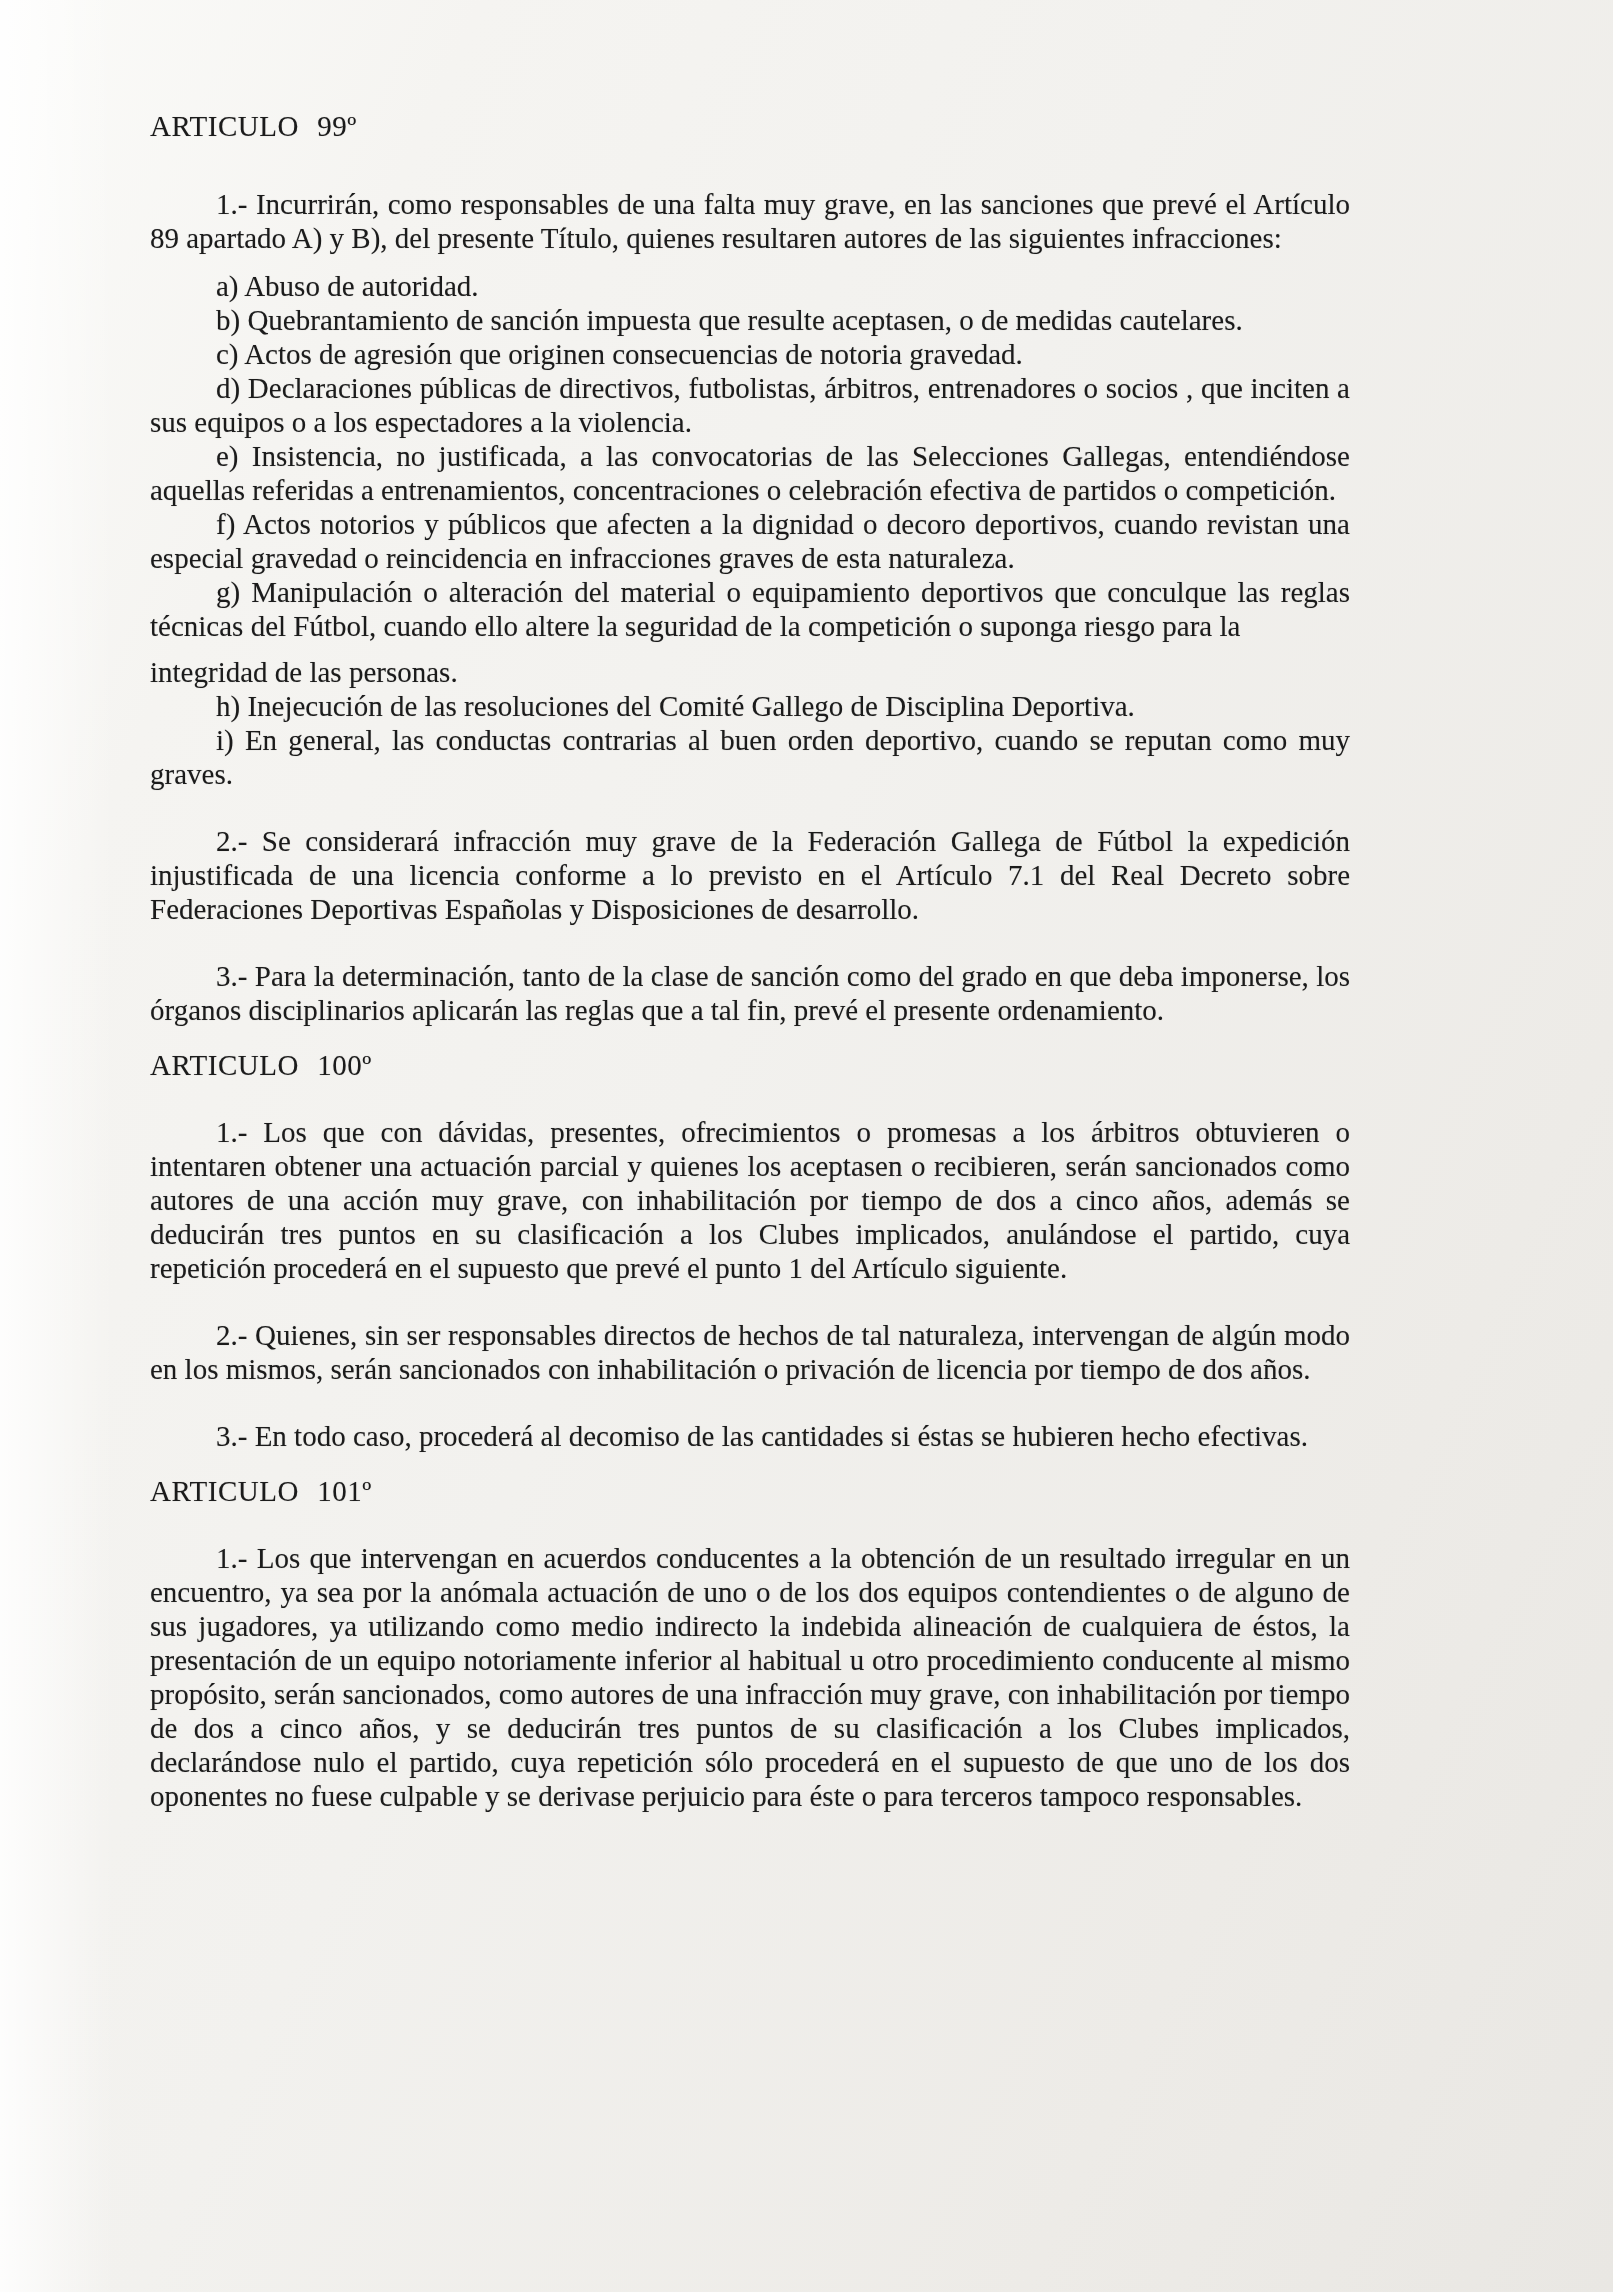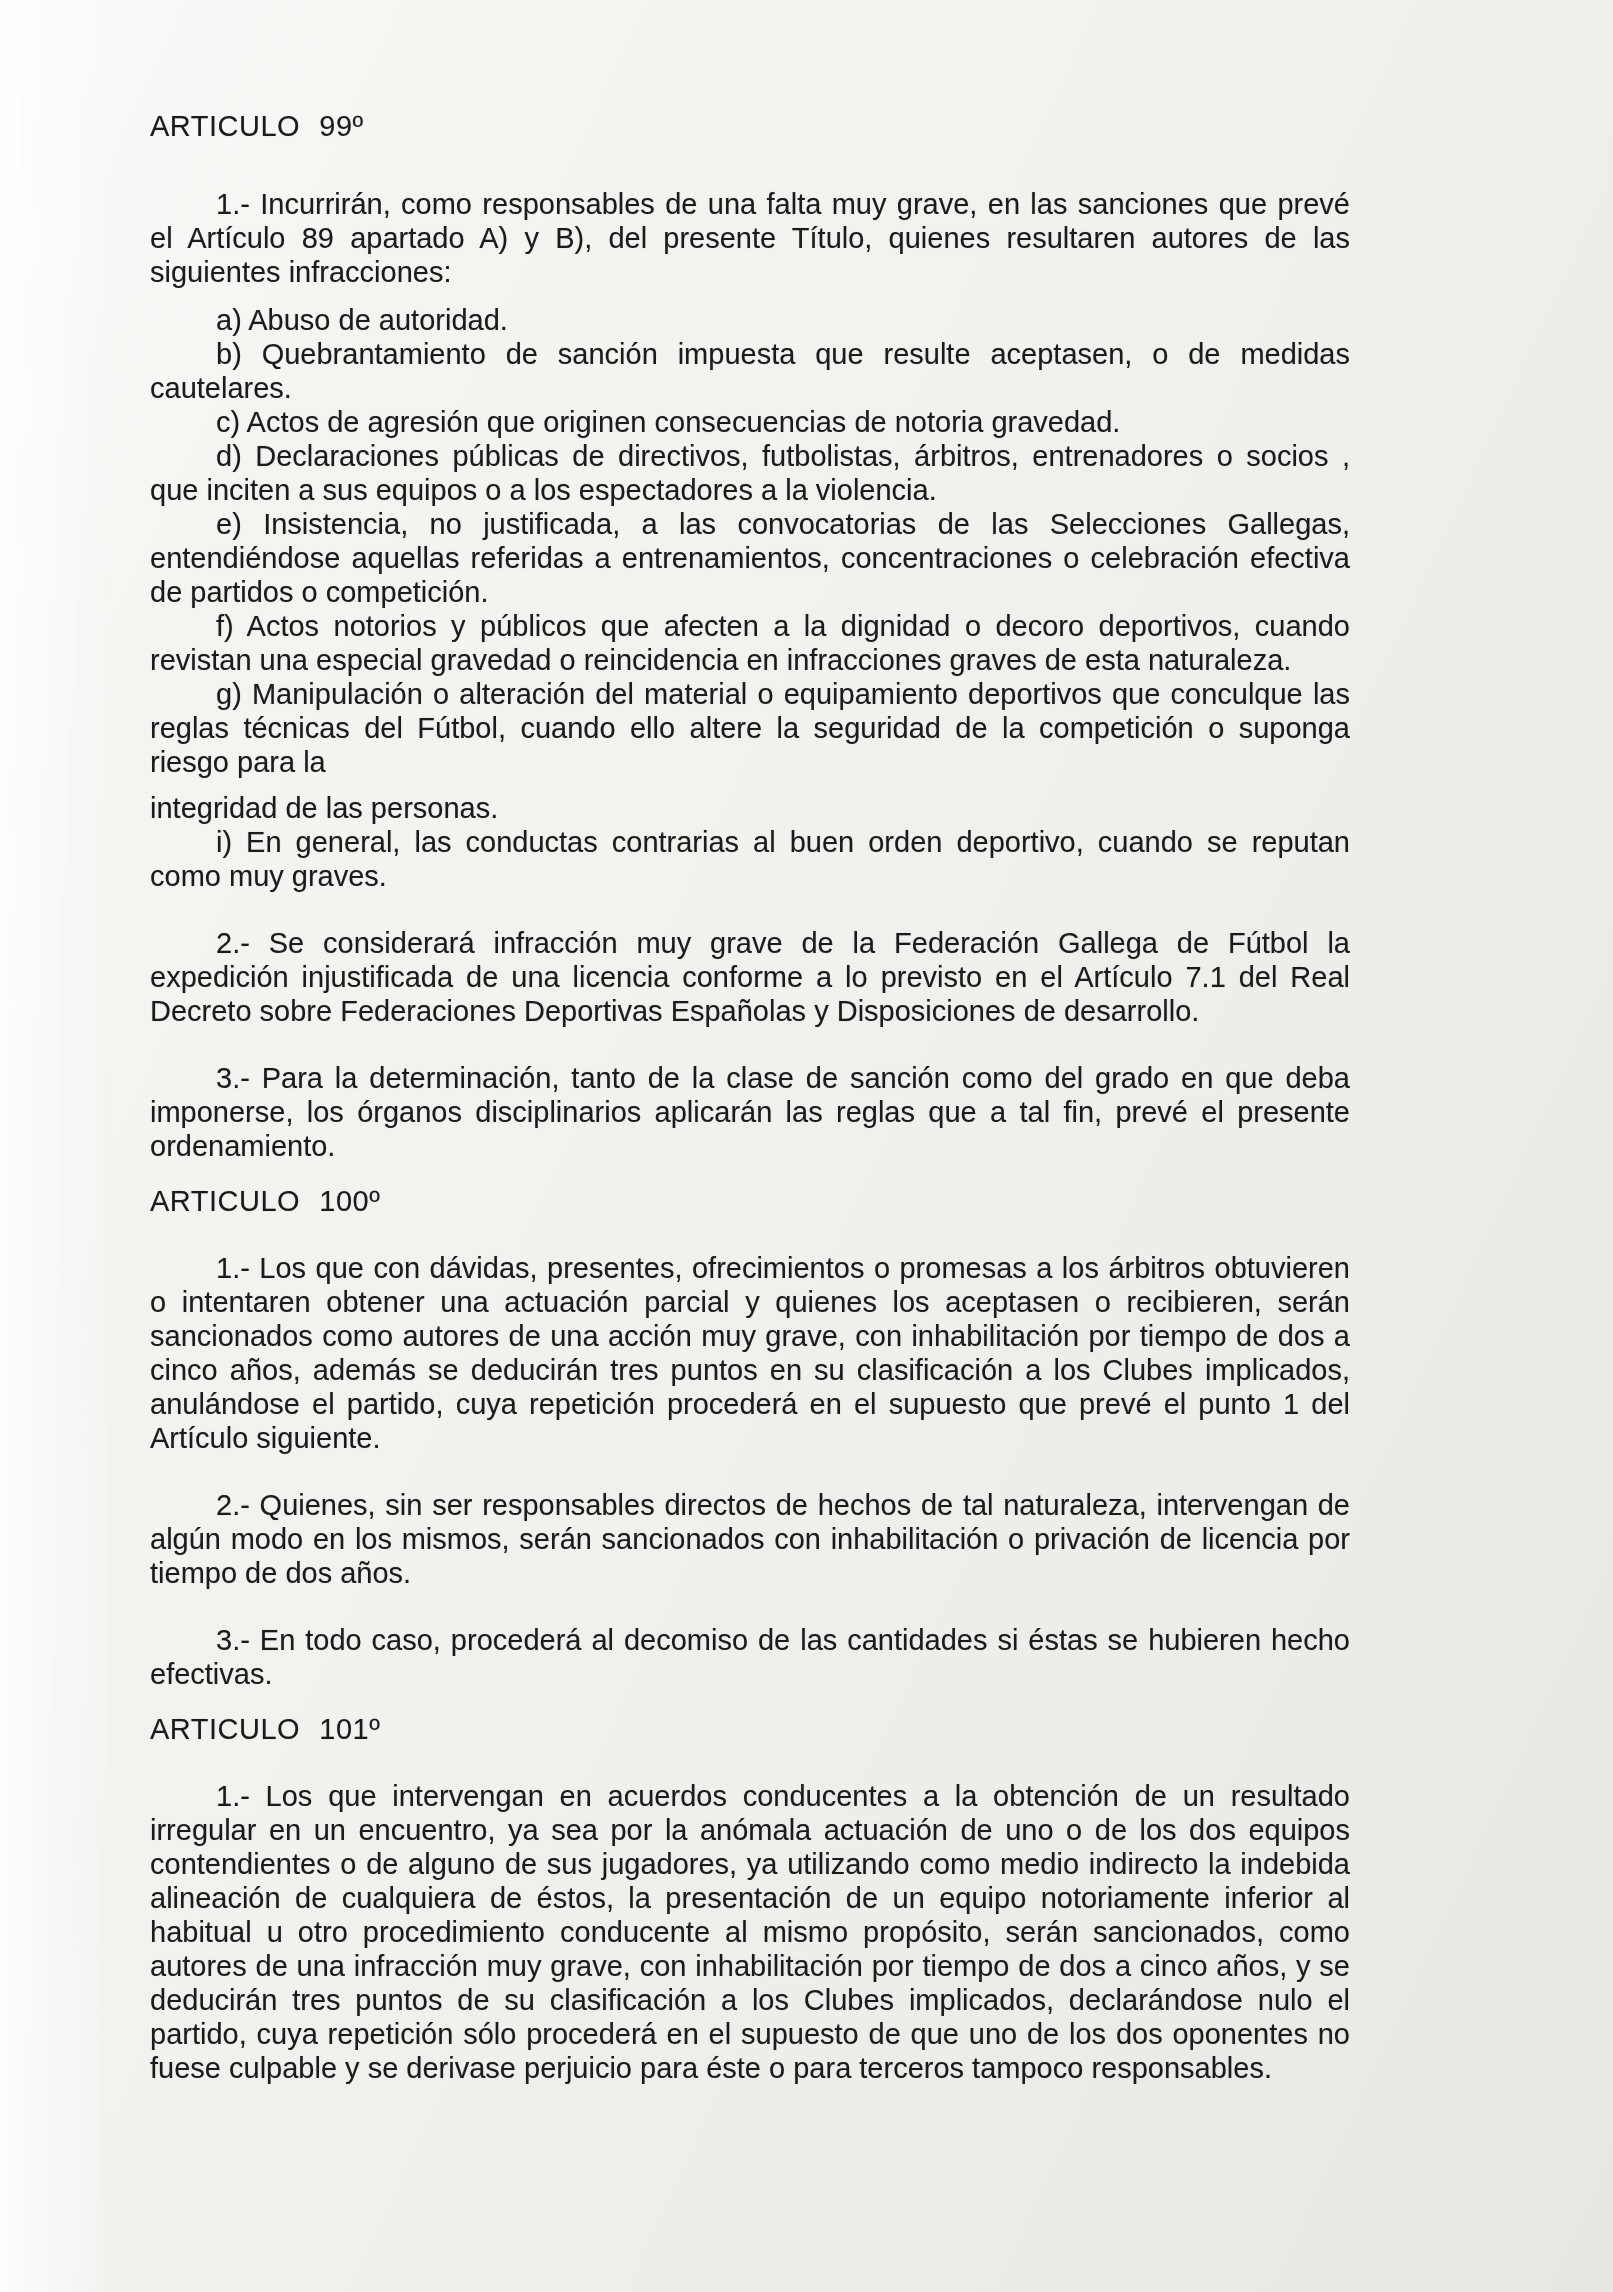--- a/index.html
+++ b/index.html
@@ -23,20 +23,21 @@
     width: 115px;
     background: linear-gradient(90deg, rgba(255,255,255,0.85), rgba(255,255,255,0));
     pointer-events: none;
   }
   .page {
     position: relative;
     box-sizing: border-box;
     width: 1614px;
     height: 2292px;
     padding: 109px 264px 0 150px;
+    font-family: Liberation Serif, serif;
   }
   h2, p {
     margin: 0;
     font-size: 29px;
     line-height: 34px;
     font-weight: 400;
     text-shadow: 0 0 1px rgba(25,25,25,0.28);
   }
   h2.article-heading {
     word-spacing: 10.7px;
@@ -78,20 +79,21 @@
     <h2 class="article-heading">ARTICULO 99º</h2>
     <p class="para intro-gap">1.- Incurrirán, como responsables de una falta muy grave, en las sanciones que prevé el Artículo 89 apartado A) y B), del presente Título, quienes resultaren autores de las siguientes infracciones:</p>
     <p class="item first-item">a) Abuso de autoridad.</p>
     <p class="item">b) Quebrantamiento de sanción impuesta que resulte aceptasen, o de medidas cautelares.</p>
     <p class="item">c) Actos de agresión que originen consecuencias de notoria gravedad.</p>
     <p class="item">d) Declaraciones públicas de directivos, futbolistas, árbitros, entrenadores o socios , que inciten a sus equipos o a los espectadores a la violencia.</p>
     <p class="item">e) Insistencia, no justificada, a las convocatorias de las Selecciones Gallegas, entendiéndose aquellas referidas a entrenamientos, concentraciones o celebración efectiva de partidos o competición.</p>
     <p class="item">f) Actos notorios y públicos que afecten a la dignidad o decoro deportivos, cuando revistan una especial gravedad o reincidencia en infracciones graves de esta naturaleza.</p>
     <p class="item">g) Manipulación o alteración del material o equipamiento deportivos que conculque las reglas técnicas del Fútbol, cuando ello altere la seguridad de la competición o suponga riesgo para la</p>
     <p class="item-continuation">integridad de las personas.</p>
+    <p class="item">h) Inejecución de las resoluciones del Comité Gallego de Disciplina Deportiva.</p>
     <p class="item">i) En general, las conductas contrarias al buen orden deportivo, cuando se reputan como muy graves.</p>
     <p class="para">2.- Se considerará infracción muy grave de la Federación Gallega de Fútbol la expedición injustificada de una licencia conforme a lo previsto en el Artículo 7.1 del Real Decreto sobre Federaciones Deportivas Españolas y Disposiciones de desarrollo.</p>
     <p class="para">3.- Para la determinación, tanto de la clase de sanción como del grado en que deba imponerse, los órganos disciplinarios aplicarán las reglas que a tal fin, prevé el presente ordenamiento.</p>
   </section>
 
   <section class="article">
     <h2 class="article-heading">ARTICULO 100º</h2>
     <p class="para">1.- Los que con dávidas, presentes, ofrecimientos o promesas a los árbitros obtuvieren o intentaren obtener una actuación parcial y quienes los aceptasen o recibieren, serán sancionados como autores de una acción muy grave, con inhabilitación por tiempo de dos a cinco años, además se deducirán tres puntos en su clasificación a los Clubes implicados, anulándose el partido, cuya repetición procederá en el supuesto que prevé el punto 1 del Artículo siguiente.</p>
     <p class="para">2.- Quienes, sin ser responsables directos de hechos de tal naturaleza, intervengan de algún modo en los mismos, serán sancionados con inhabilitación o privación de licencia por tiempo de dos años.</p>
     <p class="para">3.- En todo caso, procederá al decomiso de las cantidades si éstas se hubieren hecho efectivas.</p>

